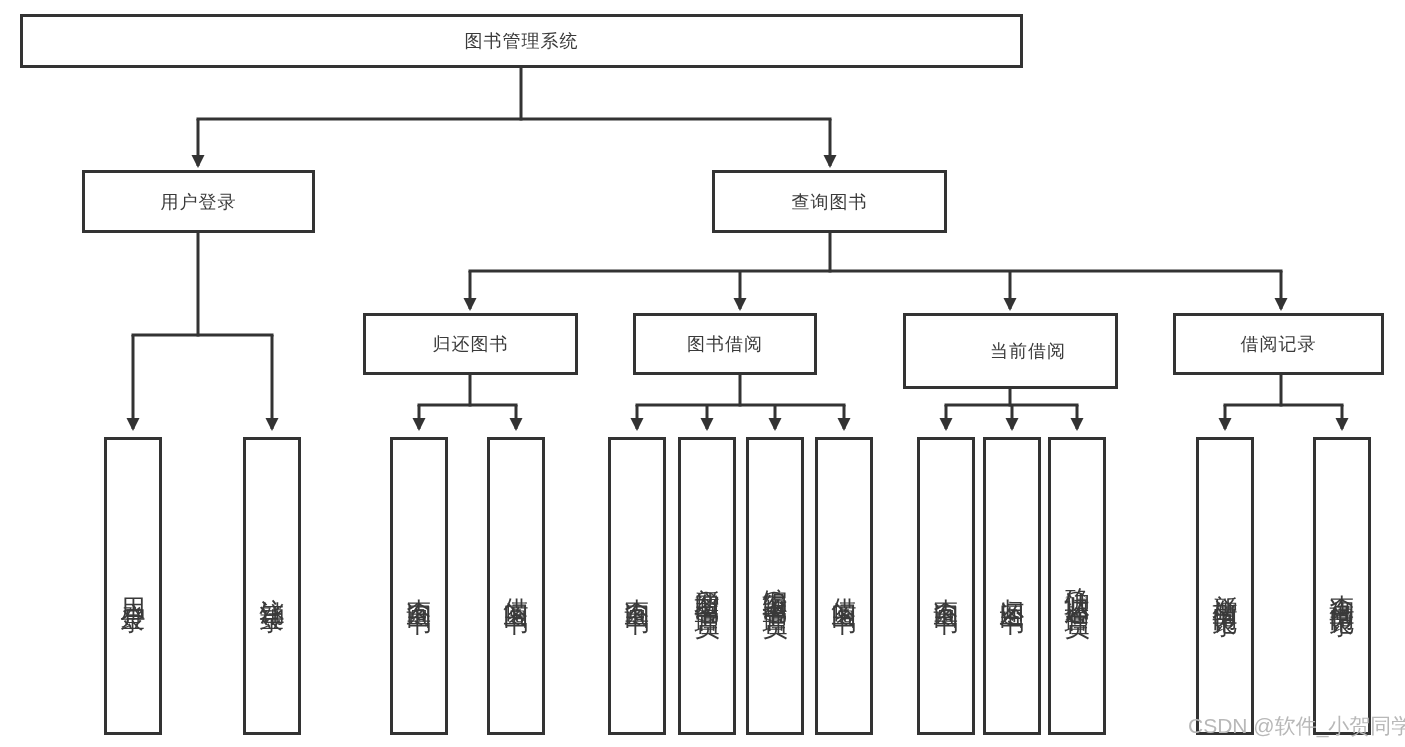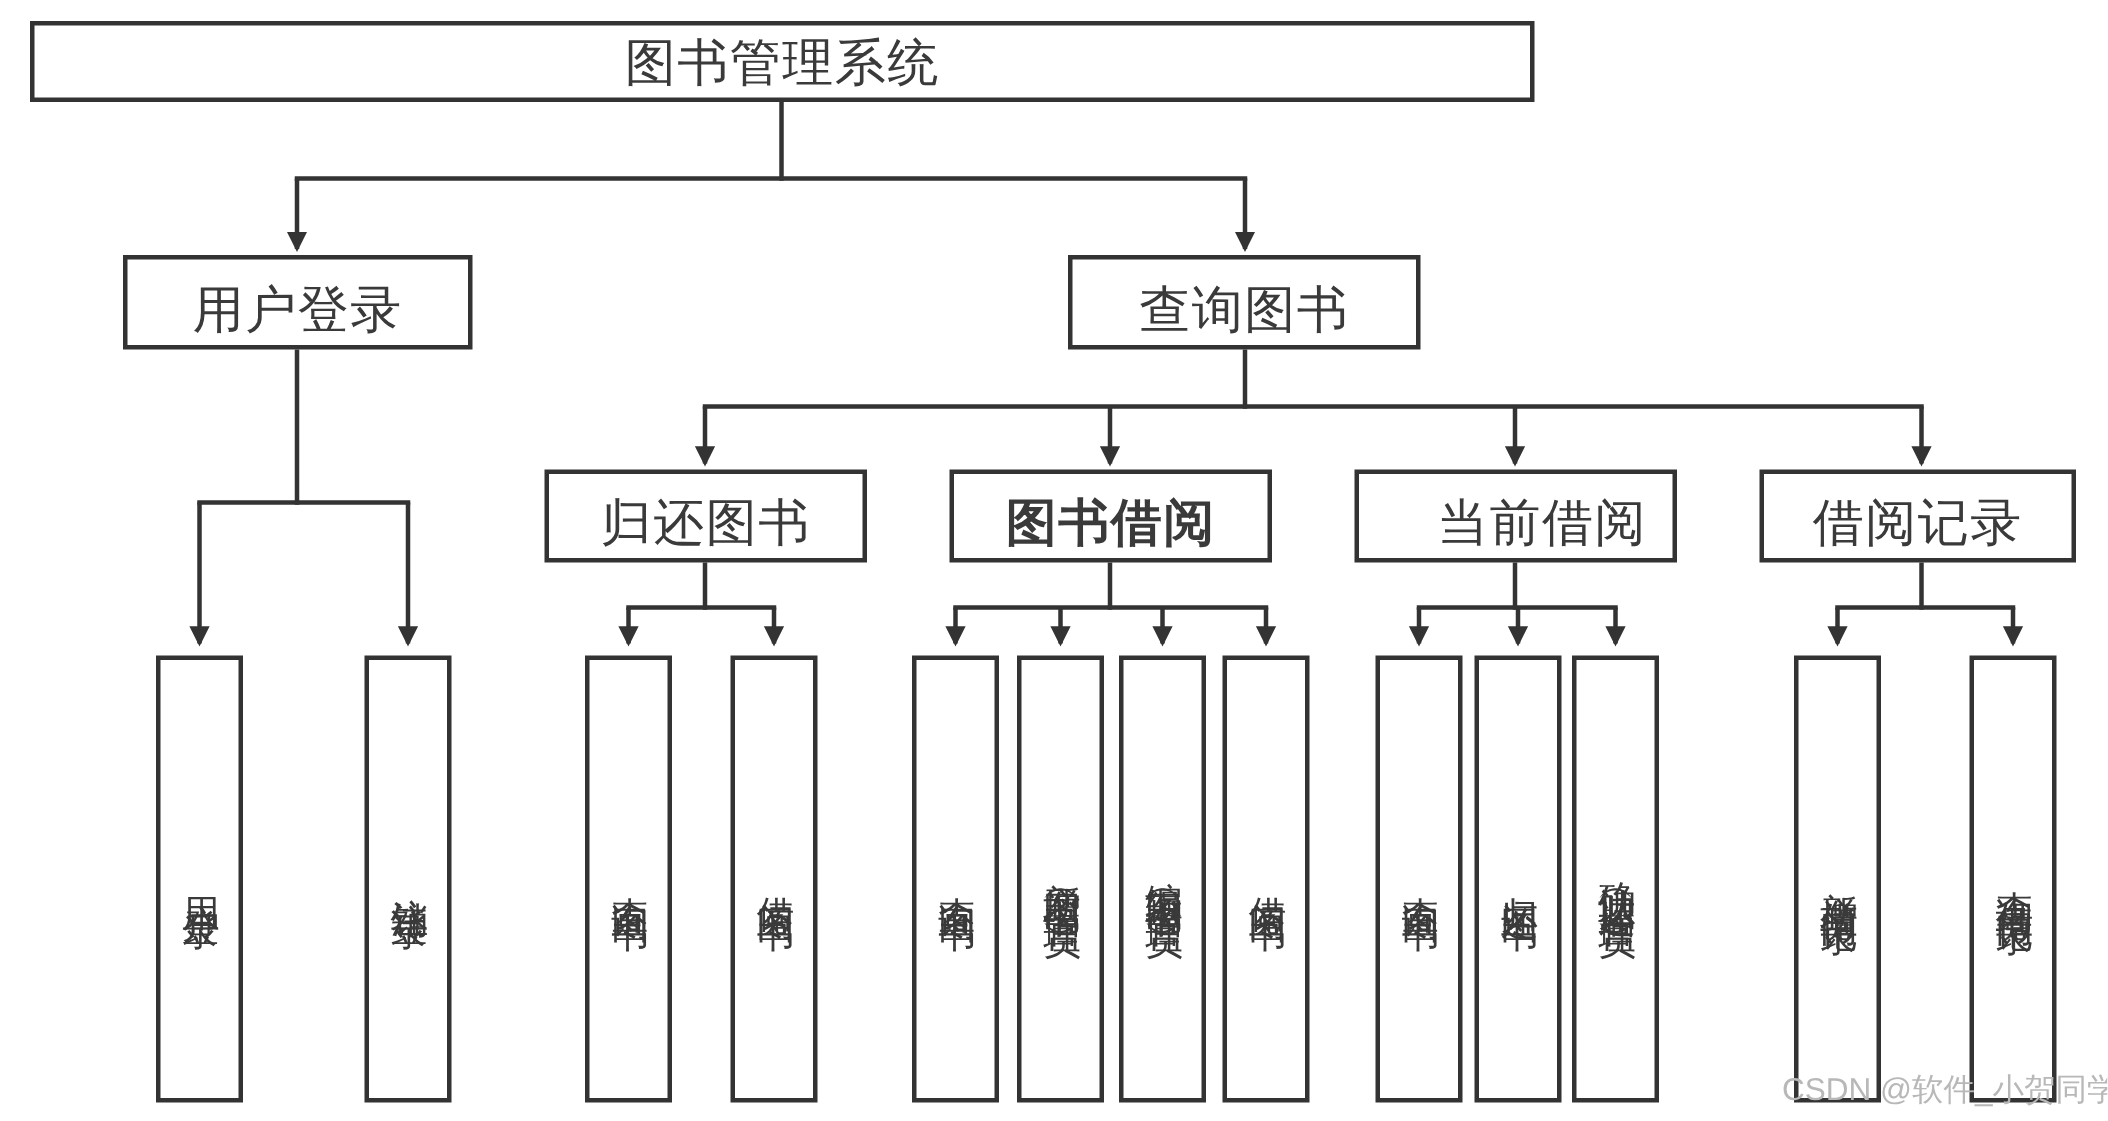--- a/index.html
+++ b/index.html
@@ -44,23 +44,22 @@
     box-sizing: border-box;
     background: var(--bg);
     border: 3px solid var(--line);
     display: flex;
     align-items: center;
     justify-content: center;
     color: var(--text);
     z-index: 2;
   }
   .hnode {
-    font-size: 34px;
+    font-size: 18px;
     letter-spacing: 1px;
-    align-items: flex-end;
   }
   .vnode {
     top: 437px;
     width: 58px;
     height: 298px;
   }
   .vnode .vtext {
     writing-mode: vertical-rl;
     text-orientation: mixed;
     white-space: nowrap;
@@ -139,24 +138,24 @@
   <div class="node hnode" style="left:82px; top:170px; width:233px; height:63px;">
     <span>用户登录</span>
   </div>
   <div class="node hnode" style="left:712px; top:170px; width:235px; height:63px;">
     <span>查询图书</span>
   </div>
 
   <div class="node hnode" style="left:363px; top:313px; width:215px; height:62px;">
     <span>归还图书</span>
   </div>
-  <div class="node hnode" style="left:633px; top:313px; width:215px; height:62px;font-weight:bold;">
+  <div class="node hnode" style="left:633px; top:313px; width:184px; height:62px;">
     <span>图书借阅</span>
   </div>
-  <div class="node hnode" style="left:903px; top:313px; width:215px; height:62px;padding-left:35px;">
+  <div class="node hnode" style="left:903px; top:313px; width:215px; height:76px;padding-left:35px;">
     <span>当前借阅</span>
   </div>
   <div class="node hnode" style="left:1173px; top:313px; width:211px; height:62px;">
     <span>借阅记录</span>
   </div>
 
   <div class="node vnode" style="left:104px;">
     <span class="vtext">用户登录</span>
   </div>
   <div class="node vnode" style="left:243px;">

